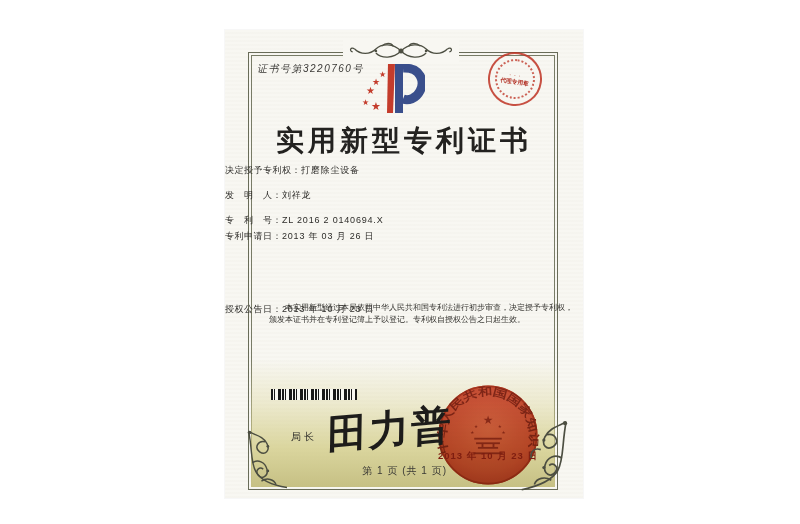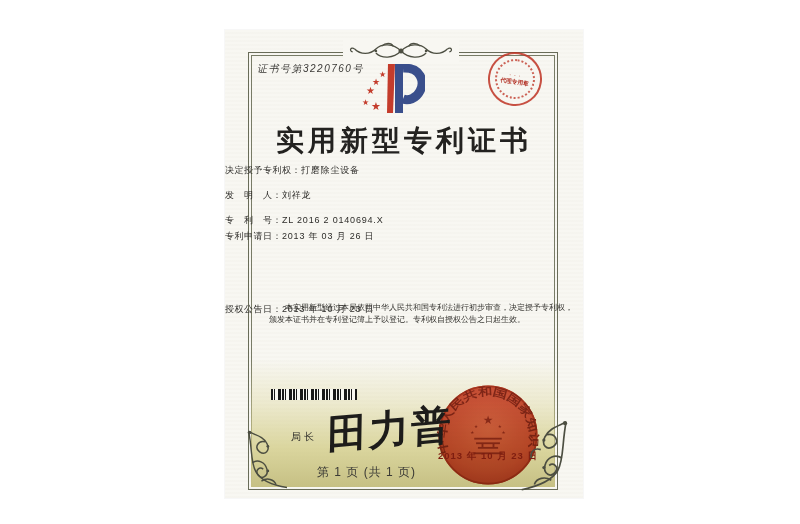--- a/index.html
+++ b/index.html
@@ -92,22 +92,22 @@
   .seal{
     position:absolute;left:208px;top:350px;width:110px;height:110px;z-index:5;
     mix-blend-mode:multiply;opacity:0.92;
   }
   .seal-date{
     position:absolute;left:196px;top:420px;width:134px;z-index:7;
     font-size:9.5px;font-weight:bold;color:#7e1d10;letter-spacing:1px;
     text-align:center;
   }
   .page-indicator{
-    position:absolute;left:92px;top:434px;width:124px;z-index:6;
-    text-align:left;font-size:12px;color:#3b3a35;letter-spacing:1px;
+    position:absolute;left:98px;top:434px;width:124px;z-index:6;
+    text-align:right;font-size:10px;color:#3b3a35;letter-spacing:1px;
   }
   .flourish{position:absolute;z-index:7;}
   .flourish-left{left:18px;top:398px;width:46px;height:64px;}
   .flourish-right{left:290px;top:390px;width:62px;height:74px;transform:scaleX(-1);}
 </style>
 </head>
 <body>
 
 <div class="photo">
 

